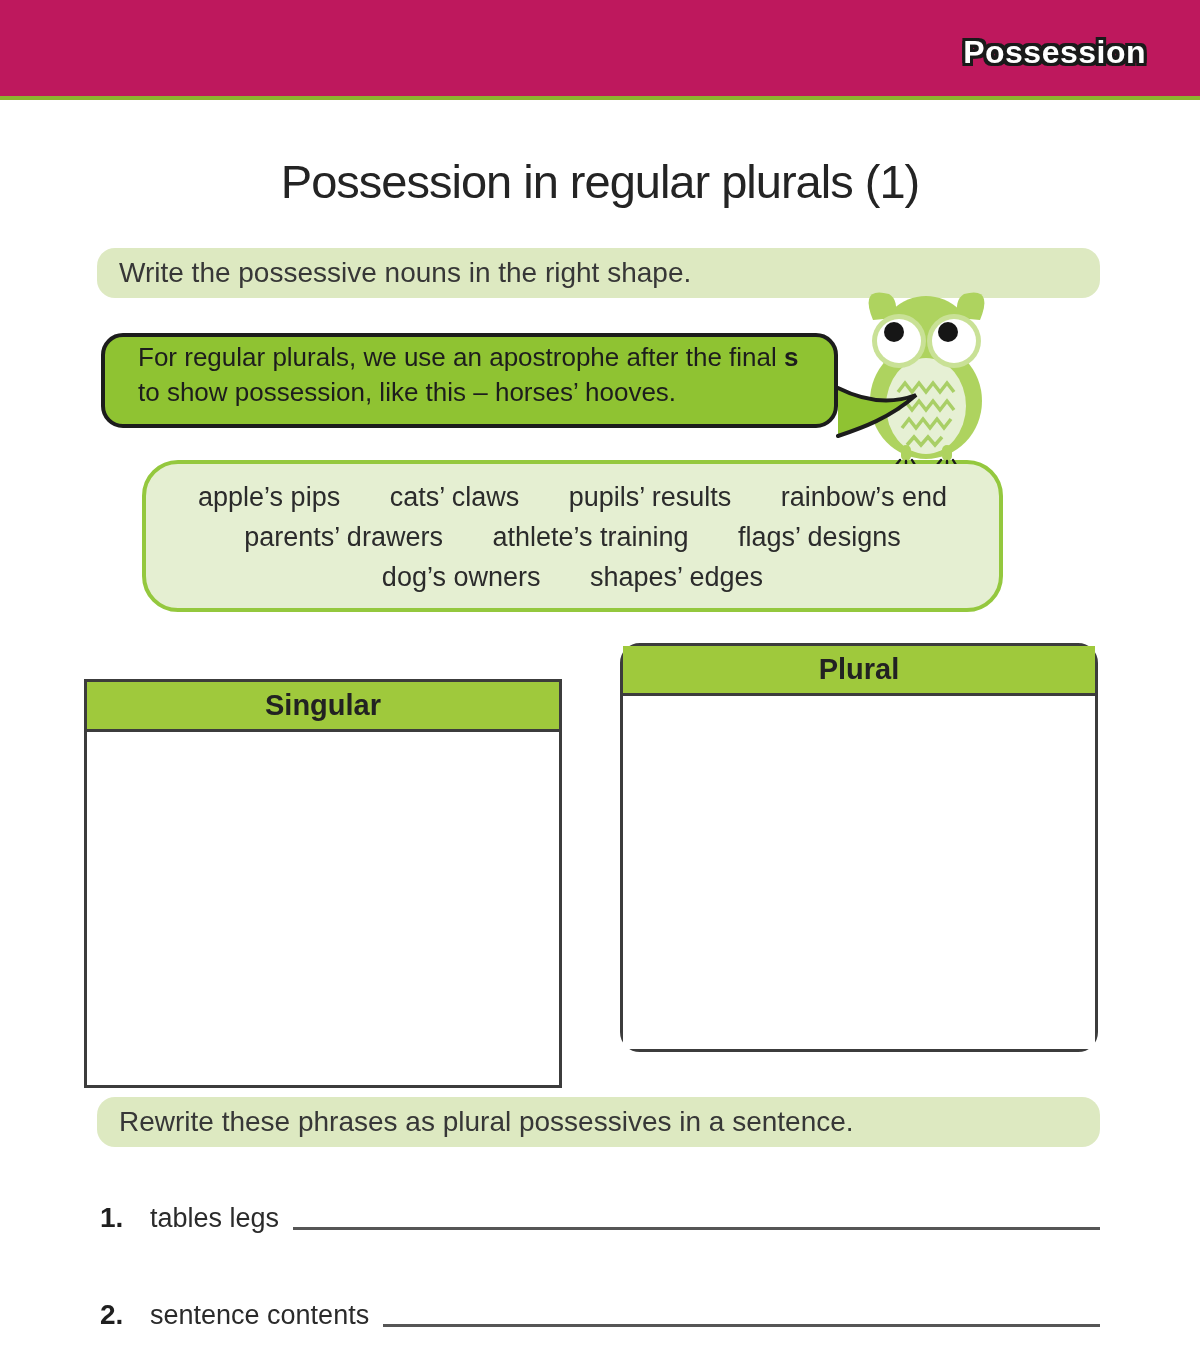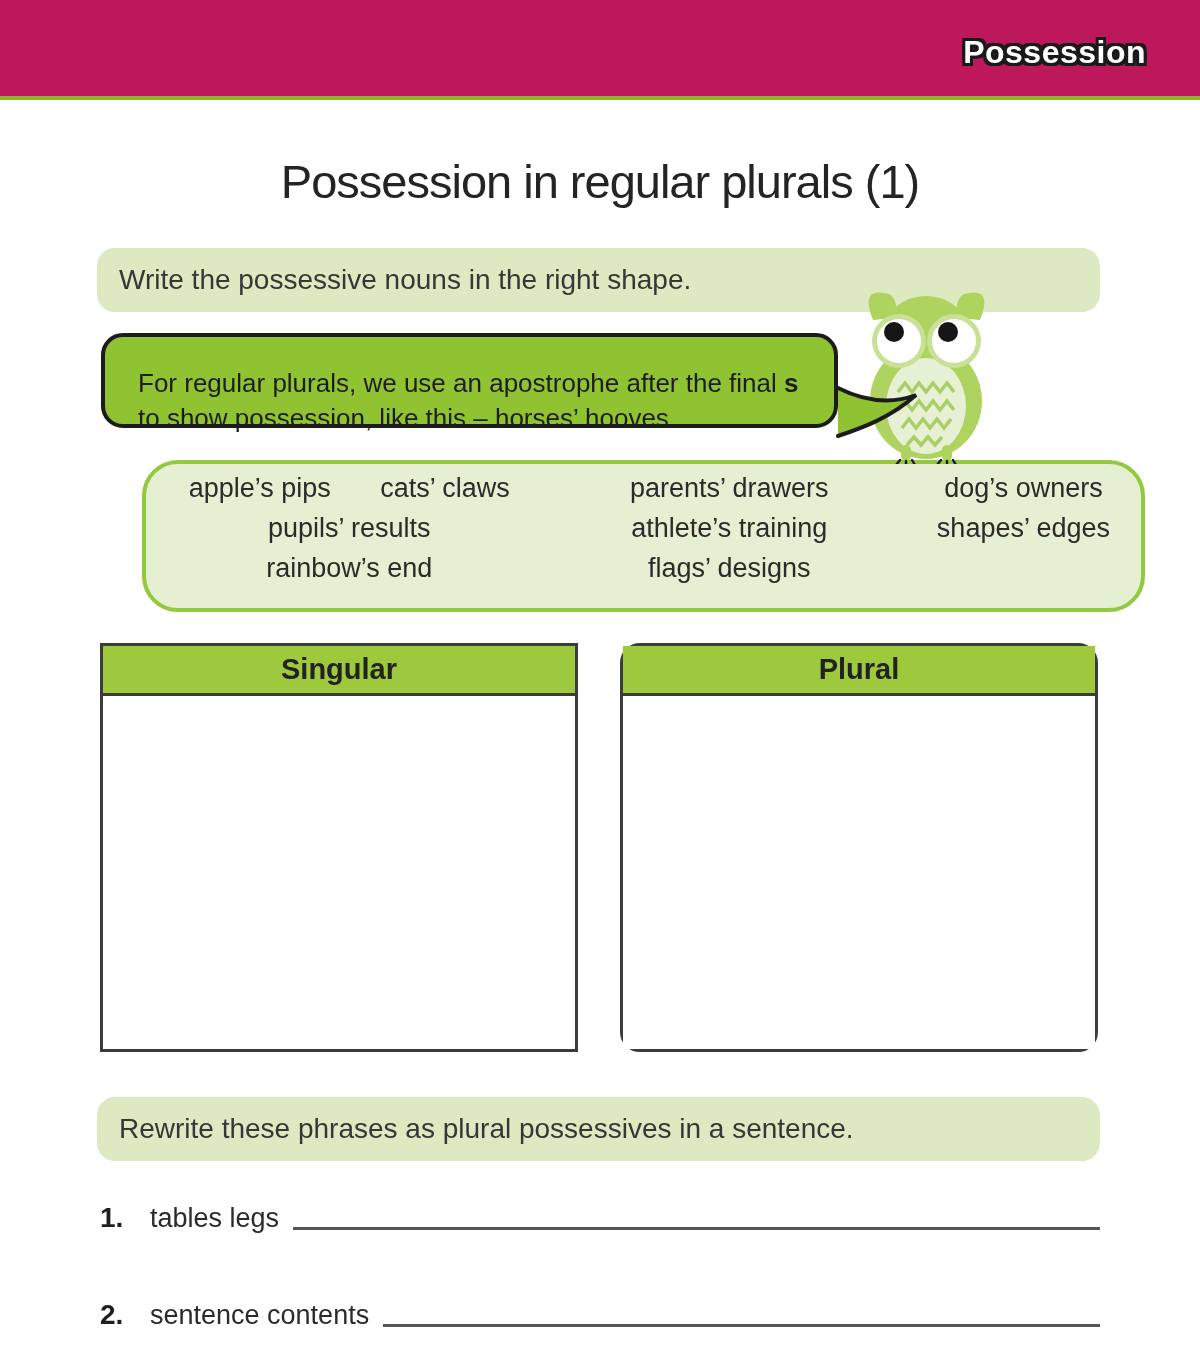--- a/index.html
+++ b/index.html
@@ -35,76 +35,75 @@
   .title {
     position: absolute; left: 0; top: 146px; width: 1200px;
     text-align: center;
     font-size: 47px; font-weight: normal; color: #242424;
     letter-spacing: -1px;
     margin-top: 8px;
   }
 
   
   .instr-bar {
-    position: absolute; left: 97px; width: 1003px; height: 64px;
+    position: absolute; left: 97px; width: 1003px; height: 50px;
     background: #dde9c1; border-radius: 18px;
     display: flex; align-items: center;
     padding-left: 22px;
     font-size: 28px; color: #373737;
     z-index: 1;
   }
   .instr-bar.first  { top: 248px; }
   .instr-bar.second { top: 1097px; }
 
   
   .bubble {
     position: absolute; left: 101px; top: 333px;
     width: 737px; height: 95px;
     background: #8fc332;
     border: 4px solid #1c1c1c; border-radius: 22px;
-    padding: 29px 0 0 33px;
+    padding: 3px 0 0 33px;
     font-size: 26px; line-height: 35px; color: #1d1d1d;
     z-index: 3;
   }
   .bubble b { font-weight: bold; }
   .bubble-tail {
     position: absolute; left: 836px; top: 386px;
     width: 86px; height: 54px; z-index: 4;
   }
 
   
   .owl {
     position: absolute; left: 845px; top: 280px;
     width: 163px; height: 184px; z-index: 2;
   }
 
   
   .wordbank {
     position: absolute; left: 142px; top: 460px;
-    width: 1003px; height: 152px;
+    width: 861px; height: 152px;
     background: #e5efd2;
     border: 4px solid #94c83e; border-radius: 36px;
-    display: flex; flex-direction: row; justify-content: center;
+    display: flex; flex-direction: column; justify-content: center;
     padding: 4px 10px 2px 10px;
     z-index: 1;
-    gap: 16px;
   }
   .wb-row { text-align: center; line-height: 40px; font-size: 27px; color: #2b2b2b; }
   .wb-row span { margin: 0 21px; white-space: nowrap; }
 
   
   .sort-box {
     position: absolute; top: 643px;
     width: 478px; height: 409px;
     border: 3px solid #3c3c3c;
     background: #ffffff;
     display: flex; flex-direction: column;
     z-index: 1;
   }
-  .sort-box.singular { left: 100px; }
+  .sort-box.singular { left: 84px; margin-top: 36px; }
   .sort-box.plural   { left: 620px; border-radius: 20px; }
   .sort-head {
     height: 50px; flex: 0 0 50px;
     background: #9fc93c;
     border-bottom: 3px solid #3c3c3c;
     display: flex; align-items: center; justify-content: center;
     font-size: 29px; font-weight: bold; color: #222222;
   }
   .sort-body { flex: 1; background: #ffffff; }
 

